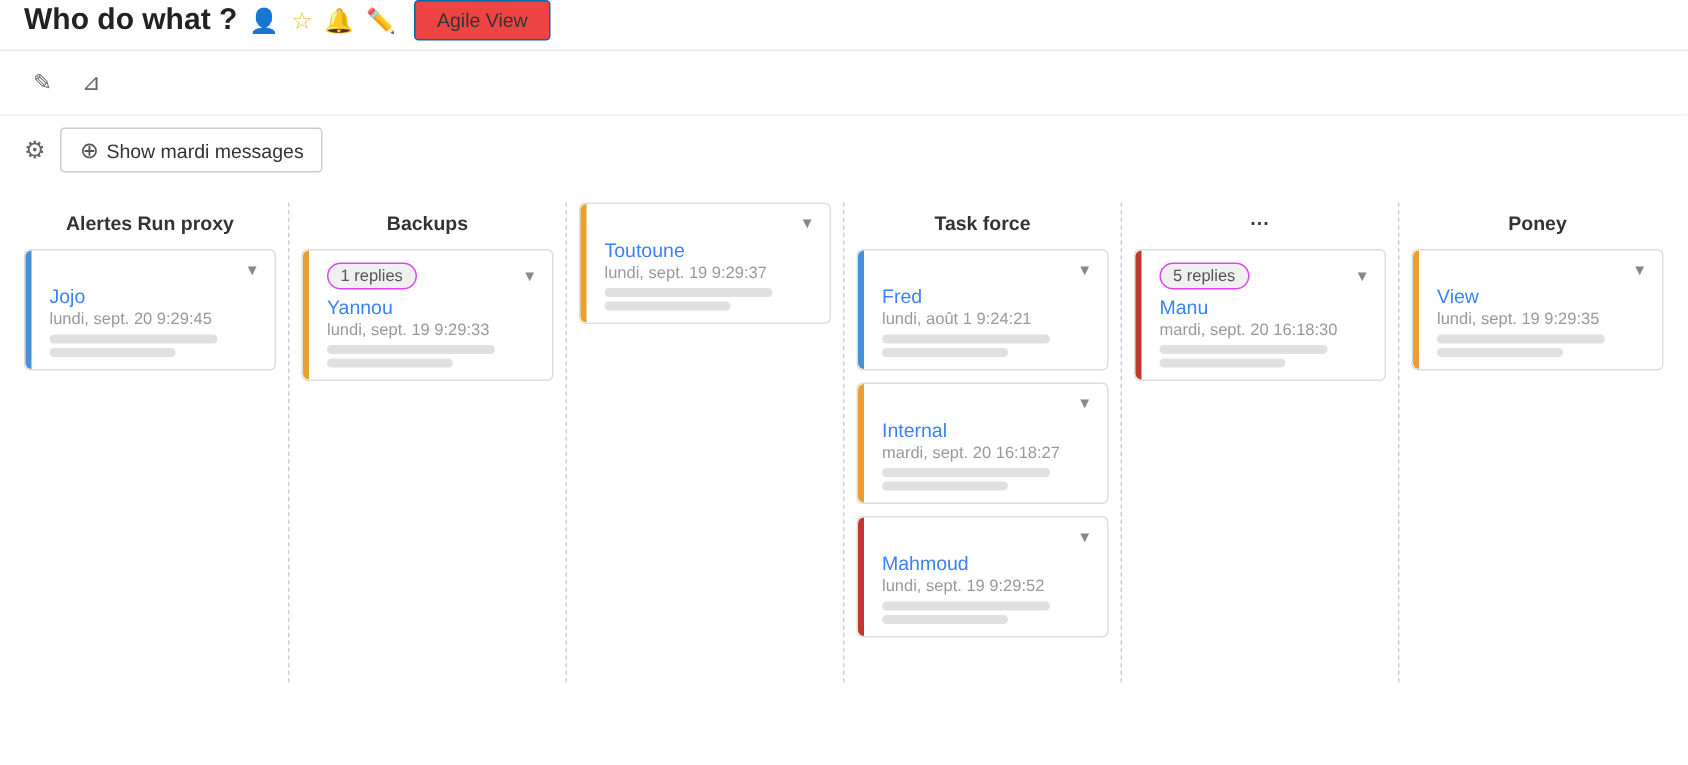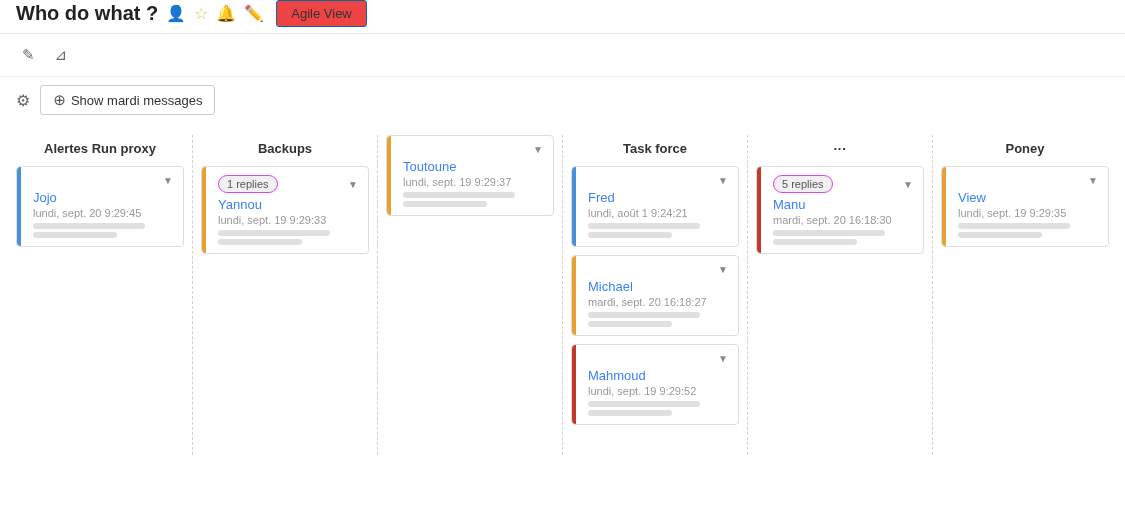--- a/index.html
+++ b/index.html
@@ -142,21 +142,21 @@
           <div class="card-blurred2"></div>
         </div>
       </div>
       <div class="card">
         <div class="card-left-bar bar-orange"></div>
         <div class="card-content">
           <div class="card-header">
             <span></span>
             <span class="dropdown-arrow">▼</span>
           </div>
-          <div class="card-name">Michael</div>
+          <div class="card-name">Internal</div>
           <div class="card-date">mardi, sept. 20 16:18:27</div>
           <div class="card-blurred"></div>
           <div class="card-blurred2"></div>
         </div>
       </div>
       <div class="card">
         <div class="card-left-bar bar-red"></div>
         <div class="card-content">
           <div class="card-header">
             <span></span>

